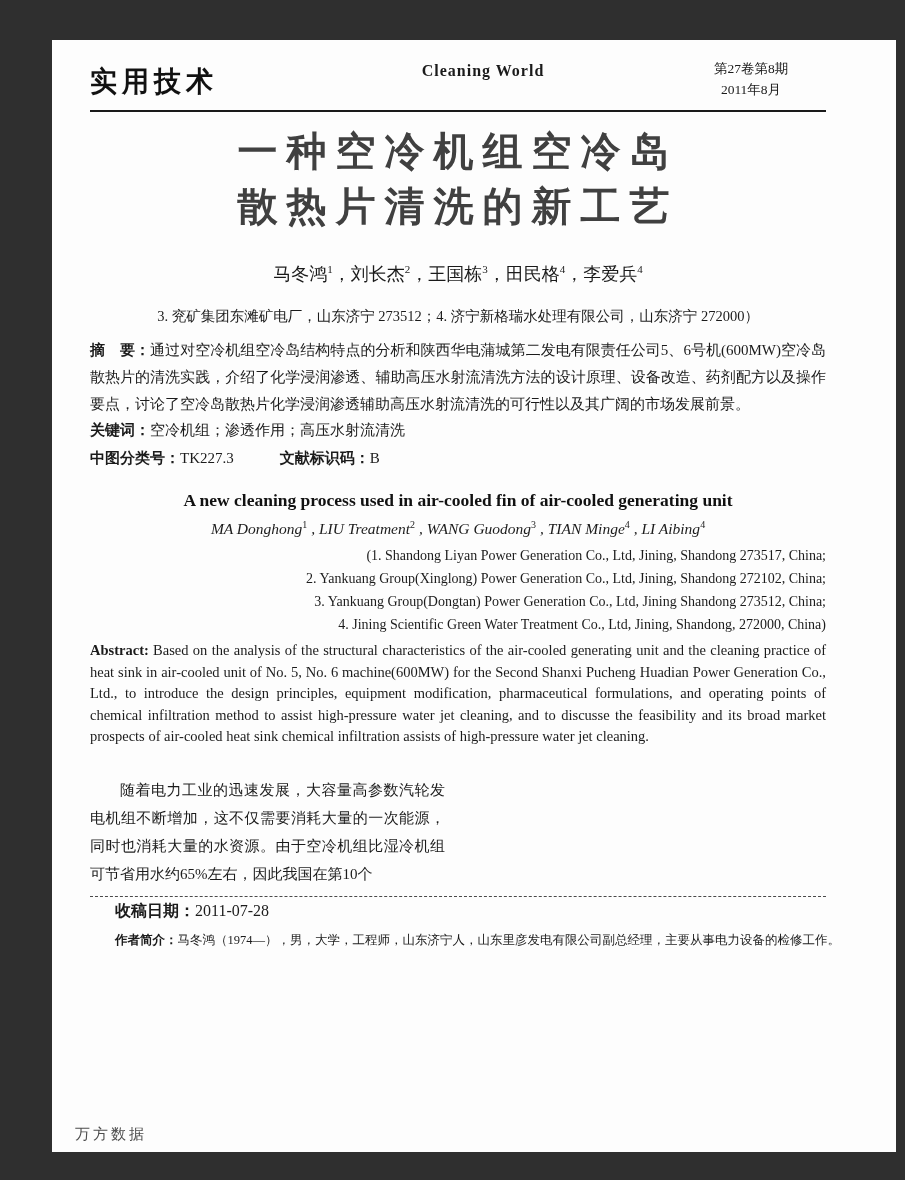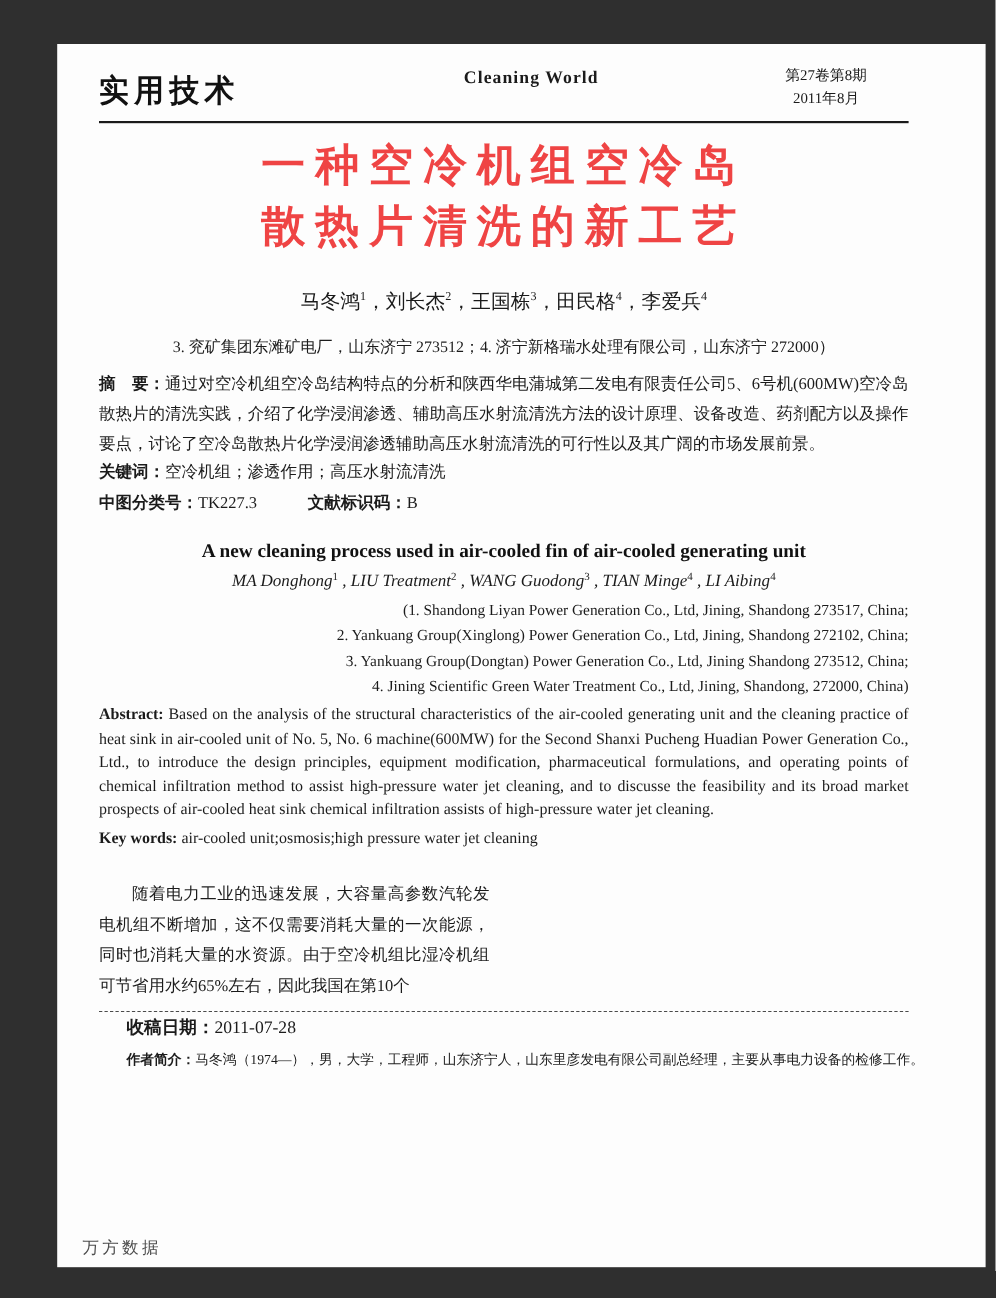--- a/index.html
+++ b/index.html
@@ -24,21 +24,21 @@
   .jname-cn{font-size:17px;letter-spacing:18px;padding-left:18px;color:#222;}
   .jname-en{font-size:16px;font-weight:bold;margin-top:4px;letter-spacing:1px;}
   .jhead-right{width:150px;text-align:center;font-size:13.5px;line-height:21px;margin-top:2px;}
   .jrule{height:2px;background:#1a1a1a;margin-top:10px;}
   
   .art-no{margin-top:11px;font-size:14px;letter-spacing:0.5px;}
   .art-no b{font-family:"Liberation Sans",sans-serif;font-weight:bold;}
   
   .title{margin-top:12px;text-align:center;
     font-family:"Liberation Sans",sans-serif;font-weight:bold;
-    font-size:40px;line-height:55px;letter-spacing:9px;color:#ef4444;}
+    font-size:40px;line-height:55px;letter-spacing:9px;color:#404040;}
   
   .authors-cn{margin-top:28px;text-align:center;font-size:18px;color:#1a1a1a;}
   .authors-cn sup{font-size:11px;}
   
   .affil-cn{margin-top:16px;text-align:center;font-size:14.5px;line-height:28px;}
   
   .abs-cn{margin:6px 0 0 0;font-size:15px;line-height:27px;text-align:justify;}
   .abs-cn b,.kw-line b,.clc-line b{font-family:"Liberation Sans",sans-serif;font-weight:bold;}
   .kw-line{margin:2px 0 0 0;font-size:15px;line-height:20px;}
   .clc-line{margin:8px 0 0 0;font-size:15px;line-height:20px;}
@@ -118,23 +118,20 @@
     <div>(1. Shandong Liyan Power Generation Co., Ltd, Jining, Shandong 273517, China;</div>
     <div>2. Yankuang Group(Xinglong) Power Generation Co., Ltd, Jining, Shandong 272102, China;</div>
     <div>3. Yankuang Group(Dongtan) Power Generation Co., Ltd, Jining Shandong 273512, China;</div>
     <div>4. Jining Scientific Green Water Treatment Co., Ltd, Jining, Shandong, 272000, China)</div>
   </div>
 
   <p class="abs-en">
     <b>Abstract: </b><span>Based on the analysis of the structural characteristics of the air-cooled generating unit and the cleaning practice of heat sink in air-cooled unit of No. 5, No. 6 machine(600MW) for the Second Shanxi Pucheng Huadian Power Generation Co., Ltd., to introduce the design principles, equipment modification, pharmaceutical formulations, and operating points of chemical infiltration method to assist high-pressure water jet cleaning, and to discusse the feasibility and its broad market prospects of air-cooled heat sink chemical infiltration assists of high-pressure water jet cleaning.</span>
   </p>
 
-  <p class="kw-en">
-    <b>Key words: </b><span>air-cooled unit;osmosis;high pressure water jet cleaning</span>
-  </p>
 
   <div class="columns">
     <div class="col">
       <p class="indent">随着电力工业的迅速发展，大容量高参数汽轮发电机组不断增加，这不仅需要消耗大量的一次能源，同时也消耗大量的水资源。由于空冷机组比湿冷机组可节省用水约65%左右，因此我国在第10个</p>
     </div>
   </div>
 
   <div class="foot-rule"></div>
   <p class="received">
     <b>收稿日期：</b><span>2011-07-28</span>

